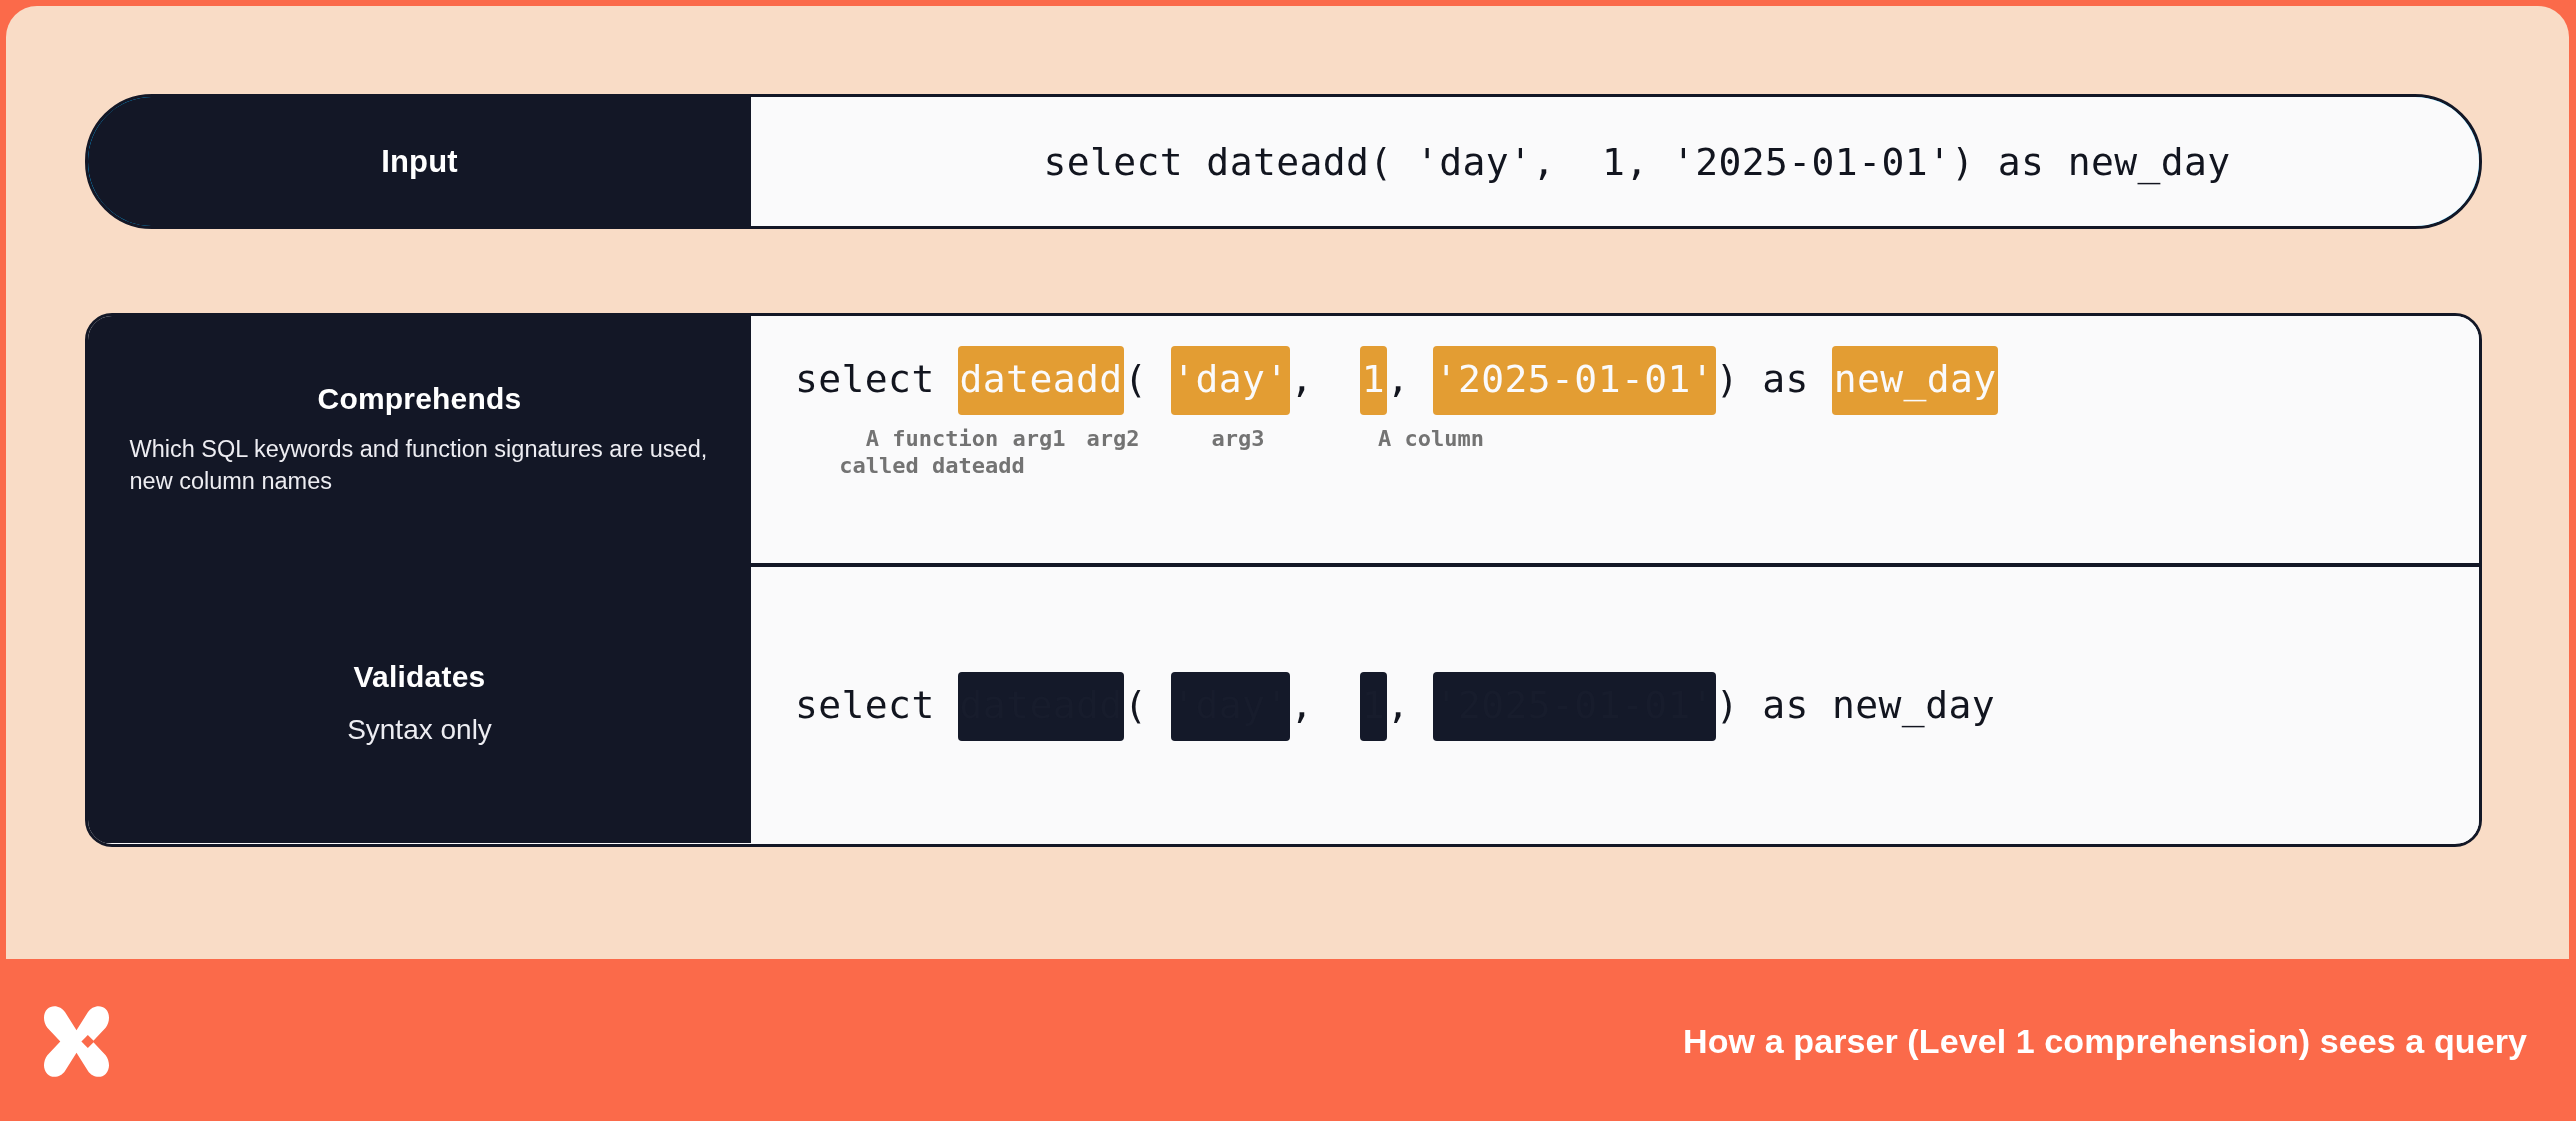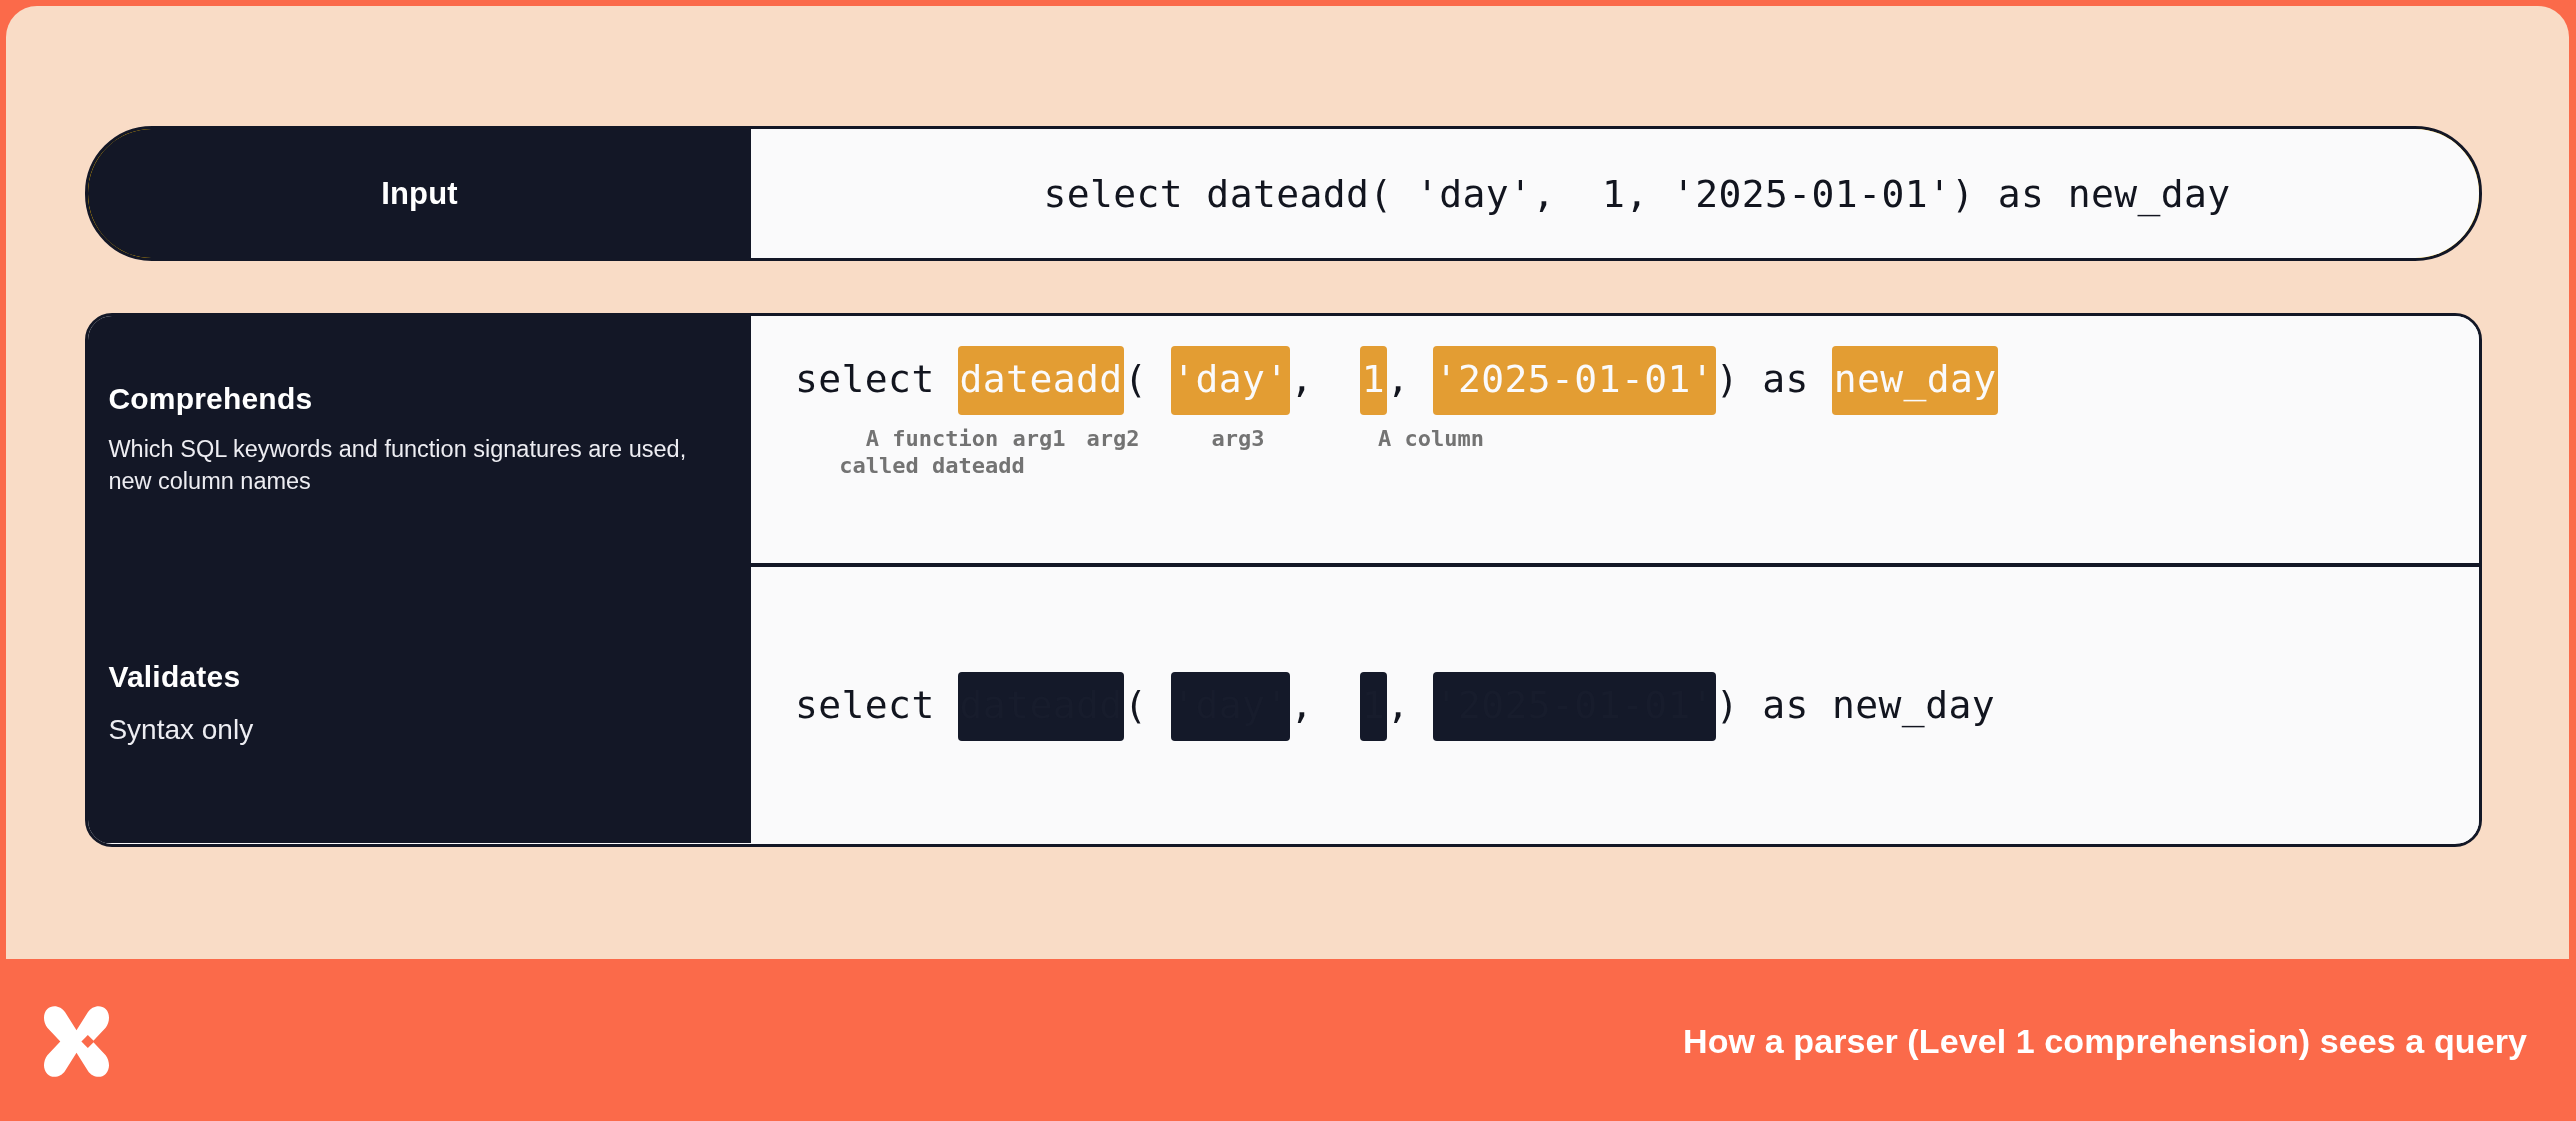--- a/index.html
+++ b/index.html
@@ -27,22 +27,21 @@
     border-radius: 31px 31px 0 0;
     box-sizing: border-box;
   }
 
   
   .row-card {
     position: absolute;
     display: flex;
     box-sizing: border-box;
     overflow: hidden;
-    background: #eab308;
-    margin-top: 32px;
+    background: #0ea5e9;
   }
 
   .row-card .label-pane {
     background: #131726;
     box-sizing: border-box;
     display: flex;
     flex-direction: column;
     align-items: center;
     justify-content: center;
     flex: 0 0 auto;
@@ -125,21 +124,21 @@
     width: 663px;
     height: 3.9px;
     background: #131726;
   }
 
   .matrix-row .label-pane {
     width: 663px;
     background: #131726;
     display: flex;
     flex-direction: column;
-    align-items: flex-start;
+    align-items: center;
     justify-content: center;
     padding: 0 20.4px;
     box-sizing: border-box;
   }
   .matrix-row .code-pane {
     flex: 1 1 auto;
     background: #FAFAFB;
     position: relative;
   }
 

